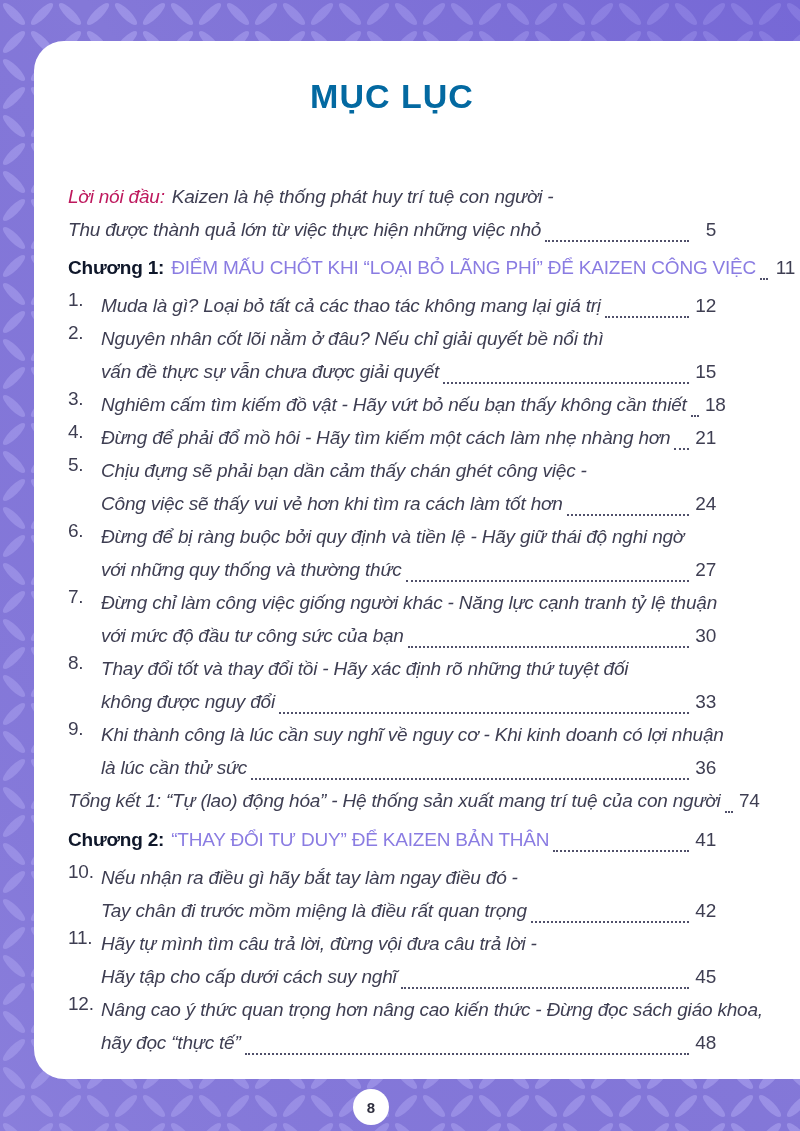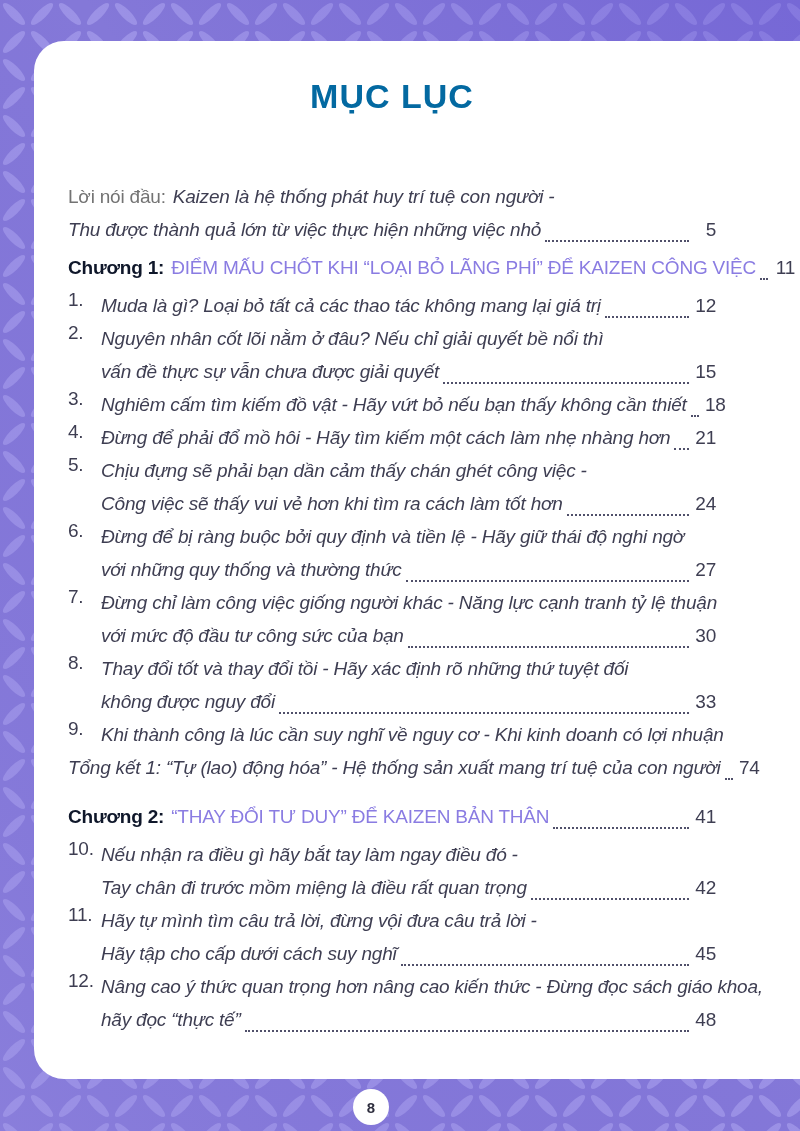--- a/index.html
+++ b/index.html
@@ -28,27 +28,27 @@
     margin:0 0 64px 0;
     text-align:center;
     font-size:34px;
     font-weight:bold;
     letter-spacing:1px;
     color:#0369a1;
   }
   .toc{color:#3e3e52;font-size:19px;letter-spacing:-0.2px;}
   .entry{margin:0;}
   .entry.gap-after{margin-bottom:5px;}
-  .entry.gap-before{margin-top:16px;}
+  .entry.gap-before{margin-top:6px;}
   .eline{display:flex;line-height:33px;}
   .txt{white-space:nowrap;font-style:italic;}
   .num{width:33px;flex-shrink:0;}
   .item{display:flex;}
   .item-body{flex:1 1 auto;min-width:0;}
-  .lbl-preface{color:#737373;margin-right:7px;white-space:nowrap;}
+  .lbl-preface{color:#be185d;margin-right:7px;white-space:nowrap;font-style:italic;}
   .ch-label{color:#0f172a;font-weight:bold;margin-right:7px;white-space:nowrap;}
   .ch-title{color:#8a7ce2;white-space:nowrap;}
   .leader{
     flex:1 1 auto;
     min-width:8px;
     margin:0 3px 0 4px;
     height:27px;
     border-bottom:2.6px dotted #50506a;
   }
   .pg{min-width:24px;text-align:right;white-space:nowrap;}
@@ -218,20 +218,25 @@
             </div>
           </div>
         </div>
 
         <div class="entry item">
           <div class="num">9.</div>
           <div class="item-body">
             <div class="eline">
                 <span class="txt">Khi thành công là lúc cần suy nghĩ về nguy cơ - Khi kinh doanh có lợi nhuận</span>
               </div>
+            <div class="eline">
+              <span class="txt">là lúc cần thử sức</span>
+              <span class="leader"></span>
+              <span class="pg">36</span>
+            </div>
           </div>
         </div>
 
         <div class="entry">
           <div class="eline">
             <span class="txt">Tổng kết 1: “Tự (lao) động hóa” - Hệ thống sản xuất mang trí tuệ của con người</span>
             <span class="leader"></span>
             <span class="pg">74</span>
           </div>
         </div>

